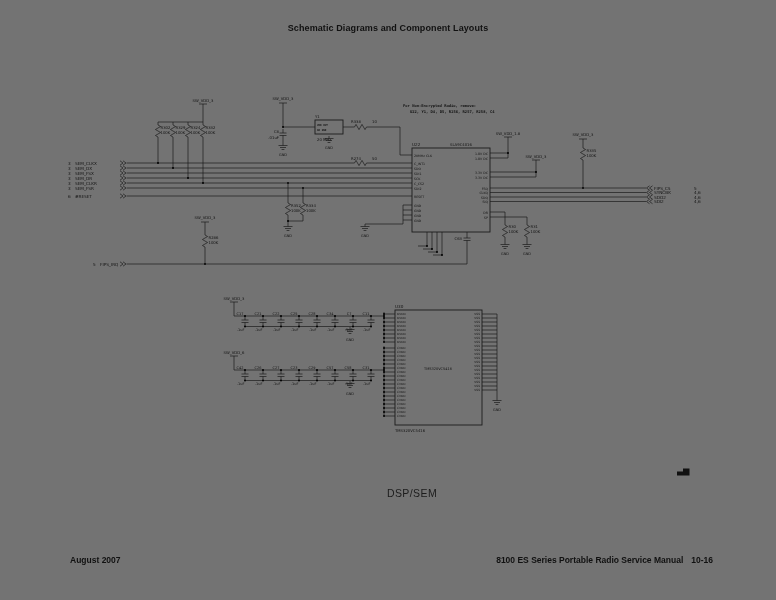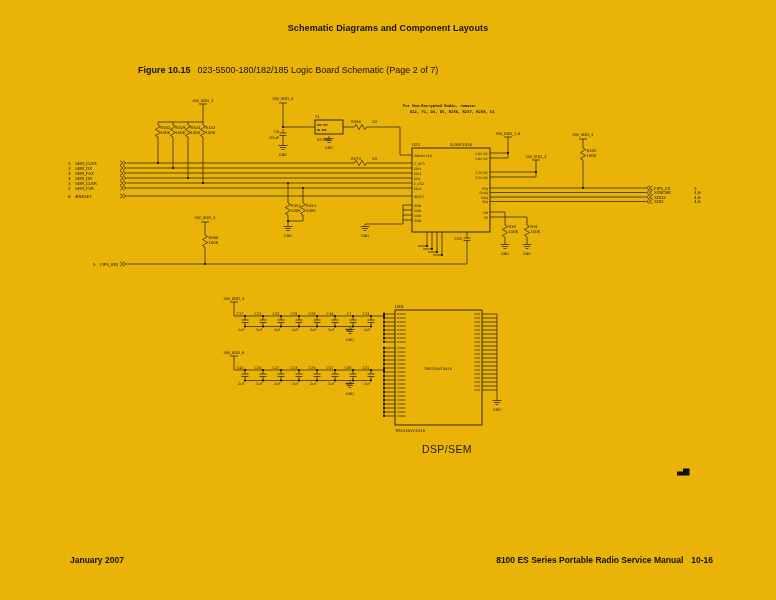--- a/index.html
+++ b/index.html
@@ -1,48 +1,45 @@
 <!DOCTYPE html>
 <html><head>
 <meta charset="utf-8">
 <style>
   html,body{margin:0;padding:0;background:#888;}
   #page{
-    position:relative;width:776px;height:600px;background:#eab308;
+    position:relative;width:776px;height:600px;background:#737373;
     font-family:"Liberation Sans",sans-serif;color:#111;overflow:hidden;
     margin:0 auto;
   }
   .hdr{position:absolute;left:0;right:0;top:23px;text-align:center;
        font-size:9px;font-weight:bold;letter-spacing:.1px;}
   .caption{position:absolute;left:138px;top:65px;font-size:9px;white-space:nowrap;}
   .caption b{margin-right:7px;}
-  .section-label{position:absolute;left:352px;top:443px;width:120px;text-align:right;
+  .section-label{position:absolute;left:352px;top:487px;width:120px;text-align:center;
        font-size:10.5px;letter-spacing:.4px;color:#1c1c1c;}
   .foot-l{position:absolute;left:70px;top:555px;font-size:8.5px;font-weight:bold;}
   .foot-r{position:absolute;right:63px;top:555px;font-size:8.5px;font-weight:bold;white-space:nowrap;}
   .foot-r .pg{margin-left:8px;}
   svg{position:absolute;left:0;top:0;}
   svg text{fill:#141414;font-family:"DejaVu Sans",sans-serif;}
   .s42{font-size:4.2px}.s38{font-size:3.8px}.s35{font-size:3.5px}
   .s32{font-size:3.2px}.s29{font-size:2.9px}.s26{font-size:2.6px}
   .mono{font-family:"DejaVu Sans Mono",monospace;font-weight:bold;}
   .mid{text-anchor:middle}.end{text-anchor:end}
   .wire{stroke:#1b1b1b;stroke-width:.7;fill:none;}
   .box{stroke:#1b1b1b;stroke-width:.9;fill:none;}
 </style>
 </head>
 <body>
 
 <div id="page">
 
   <div class="hdr">Schematic Diagrams and Component Layouts</div>
 
-  <div class="caption">
-    <b>Figure 10.15</b><span>023-5500-180/182/185 Logic Board Schematic (Page 2 of 7)</span>
-  </div>
 
   <svg id="schem" width="776" height="600" viewBox="0 0 776 600">
     <defs>
       <g id="res-v">
           <path class="wire" d="M0 0 V3 L2.6 4.5 L-2.6 7.5 L2.6 10.5 L-2.6 13.5 L0 15 V18"></path>
         </g>
       <g id="res-h">
           <path class="wire" d="M0 0 H2.5 L4 -2.6 L7 2.6 L10 -2.6 L13 2.6 L14.5 0 H16"></path>
         </g>
       <g id="cap-v">
@@ -526,18 +523,18 @@
         <text x="480" y="383.3" class="s29 end">VSS</text>
         <path class="wire" d="M482 386 H497"></path>
         <text x="480" y="387.3" class="s29 end">VSS</text>
         <path class="wire" d="M482 390 H497"></path>
         <text x="480" y="391.3" class="s29 end">VSS</text>
       </g>
   </svg>
 
   <div class="section-label">DSP/SEM</div>
 
-  <div class="foot-l">January 2007</div>
+  <div class="foot-l">August 2007</div>
   <div class="foot-r">
     <span>8100 ES Series Portable Radio Service Manual</span><span class="pg">10-16</span>
   </div>
 
 </div>
 
 </body></html>

